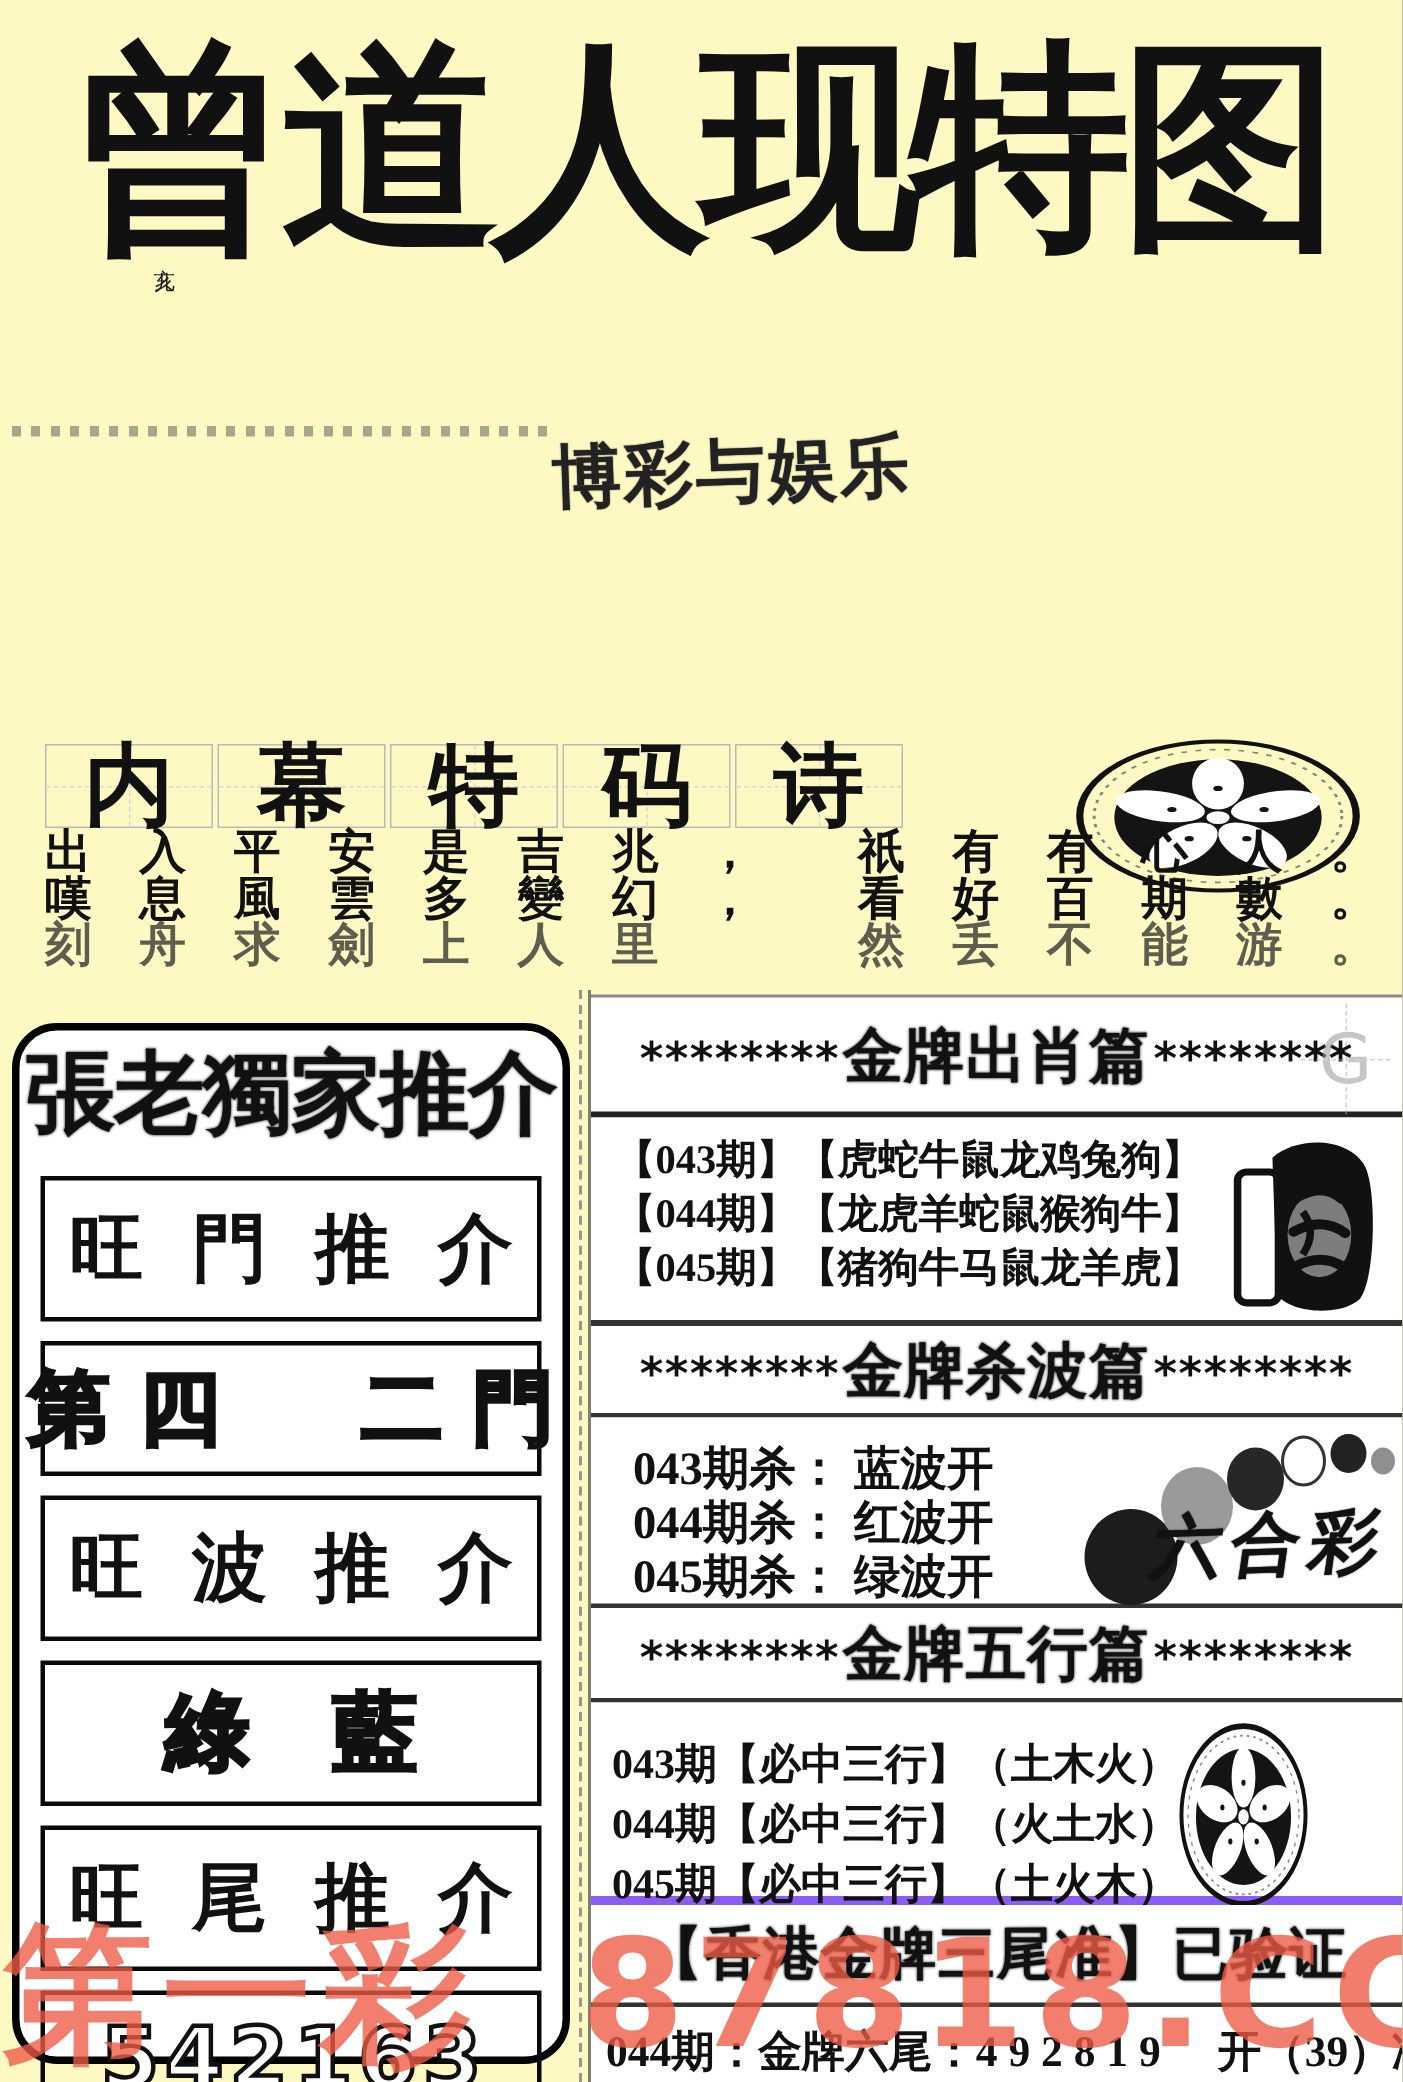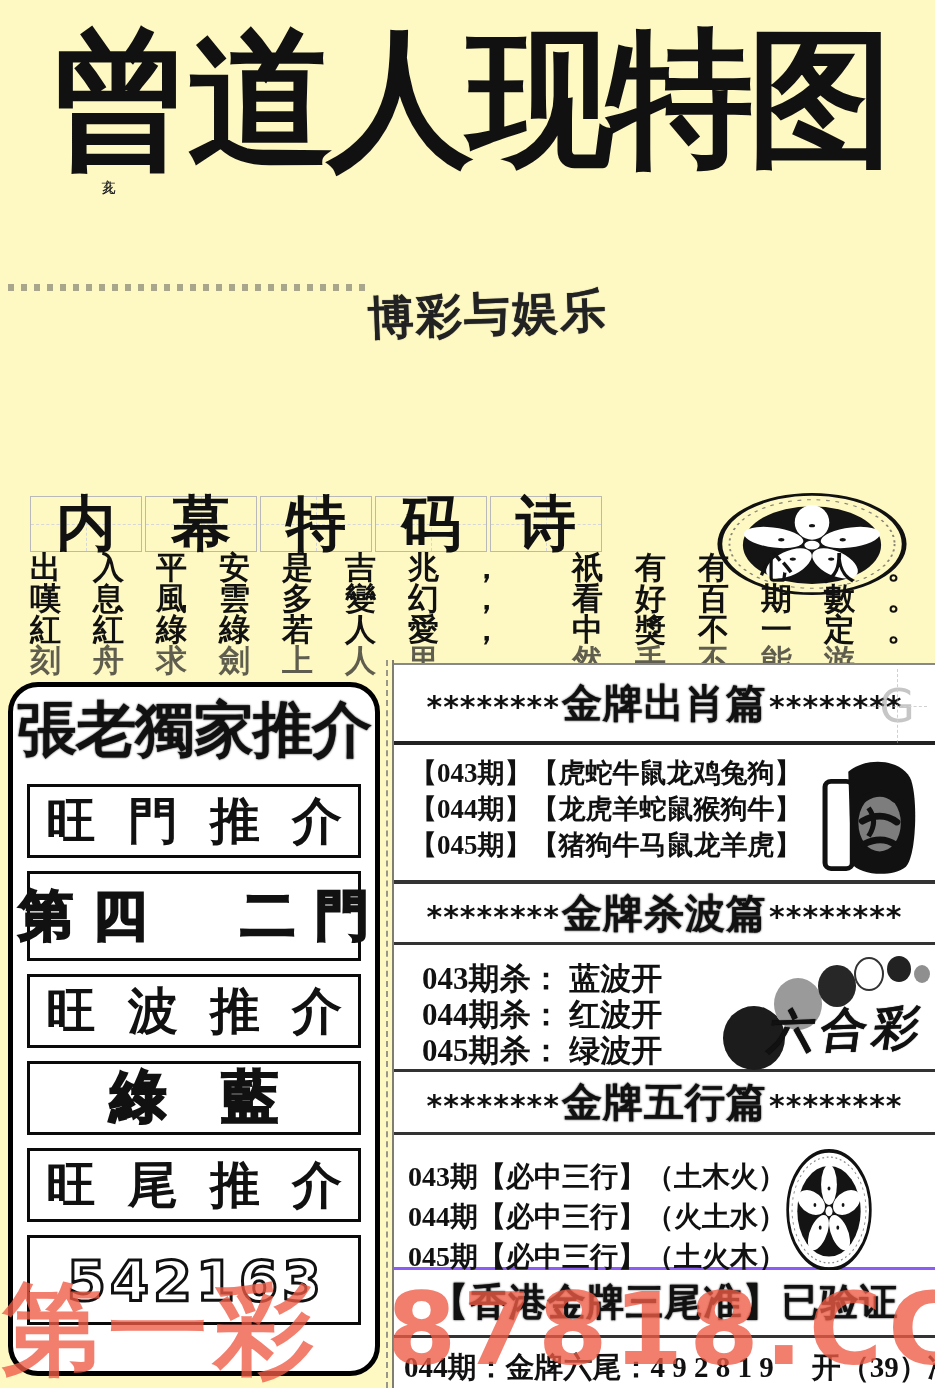--- a/index.html
+++ b/index.html
@@ -57,21 +57,21 @@
   .left-panel{
     position:absolute;left:8px;top:682px;width:372px;height:694px;
     border:5px solid #000;border-radius:30px;background:#fff;
   }
   .left-header{
     text-align:center;font-size:60px;line-height:84px;
     font-weight:900;font-family:"DejaVu Sans","Liberation Sans",sans-serif;
     letter-spacing:-1px;text-shadow:0 0 2px #000;white-space:nowrap;
   }
   .left-box{
-    margin:13px 14px 0;border:3px solid #0a0a0a;height:74px;
+    margin:13px 14px 0;border:3px solid #0a0a0a;height:97px;
     display:flex;align-items:center;justify-content:center;
     font-weight:900;white-space:nowrap;
   }
   .left-box span{letter-spacing:32px;margin-right:-32px;font-size:50px;}
   .left-box.tall{height:90px;}
   .left-box .outline{color:#fff;-webkit-text-stroke:2.5px #111;text-shadow:0 0 1px #111;}
   .left-box .digits{font-size:56px;letter-spacing:4px;margin-right:-4px;
     font-family:"DejaVu Sans","Liberation Sans",sans-serif;
     color:#fff;-webkit-text-stroke:3px #111;text-shadow:0 0 1px #111;}
   .left-box .pair{letter-spacing:20px;margin-right:-20px;font-size:54px;}
@@ -89,21 +89,21 @@
   .sec-head{display:flex;align-items:center;justify-content:center;white-space:nowrap;}
   .stars{font-size:30px;font-weight:700;letter-spacing:1px;transform:translateY(3px);
     font-family:"DejaVu Sans","Liberation Sans",sans-serif;}
   .htitle{font-size:40px;font-weight:900;letter-spacing:1px;margin:0 2px;
     text-shadow:0 0 2px #000;font-family:"DejaVu Sans","Liberation Sans",sans-serif;}
   .secA{top:3px;height:82px;border-top:2px solid #888;border-bottom:4px solid #222;}
   .secB{top:85px;height:139px;border-bottom:4px solid #333;}
   .secC{top:224px;height:61px;border-bottom:3px solid #333;}
   .secD{top:285px;height:127px;border-bottom:3px solid #333;}
   .secE{top:412px;height:63px;border-bottom:3px solid #333;}
-  .secF{top:475px;height:135px;border-bottom:3px solid #8b5cf6;}
+  .secF{top:475px;height:135px;border-bottom:6px solid #8b5cf6;}
   .secG{top:610px;height:68px;border-bottom:3px solid #333;}
   .secH{top:678px;height:50px;}
 
   .zodiac-rows{padding:10px 12px 0 16px;}
   .zodiac-rows div{font-size:27px;font-weight:700;line-height:36px;white-space:nowrap;}
   .fist{position:absolute;right:18px;top:6px;width:96px;height:128px;}
 
   .wave-rows{padding:16px 12px 0 28px;}
   .wave-rows div{font-size:31px;font-weight:700;line-height:36px;white-space:nowrap;}
   .balls{position:absolute;right:2px;top:3px;width:214px;height:122px;}
@@ -193,24 +193,20 @@
 
   <div class="poem" data-name="poem-body">
     <div class="poem-line" data-name="poem-line">
       <span data-name="poem-line-left">出入平安是吉兆，</span>
       <span data-name="poem-line-right">祇有有心人。</span>
     </div>
     <div class="poem-line" data-name="poem-line">
       <span data-name="poem-line-left">嘆息風雲多變幻，</span>
       <span data-name="poem-line-right">看好百期數。</span>
     </div>
-    <div class="poem-line" data-name="poem-line">
-      <span data-name="poem-line-left">紅紅綠綠若人愛，</span>
-      <span data-name="poem-line-right">中獎不一定。</span>
-    </div>
     <div class="poem-line faded" data-name="poem-line">
       <span data-name="poem-line-left">刻舟求劍上人里</span>
       <span data-name="poem-line-right">然丢不能游。</span>
     </div>
   </div>
 
   <div class="left-panel" data-name="zhang-exclusive-panel">
     <div class="left-header" data-name="panel-header">張老獨家推介</div>
     <div class="left-box" data-name="recommend-box-door-title">
       <span data-name="box-label">旺門推介</span>

